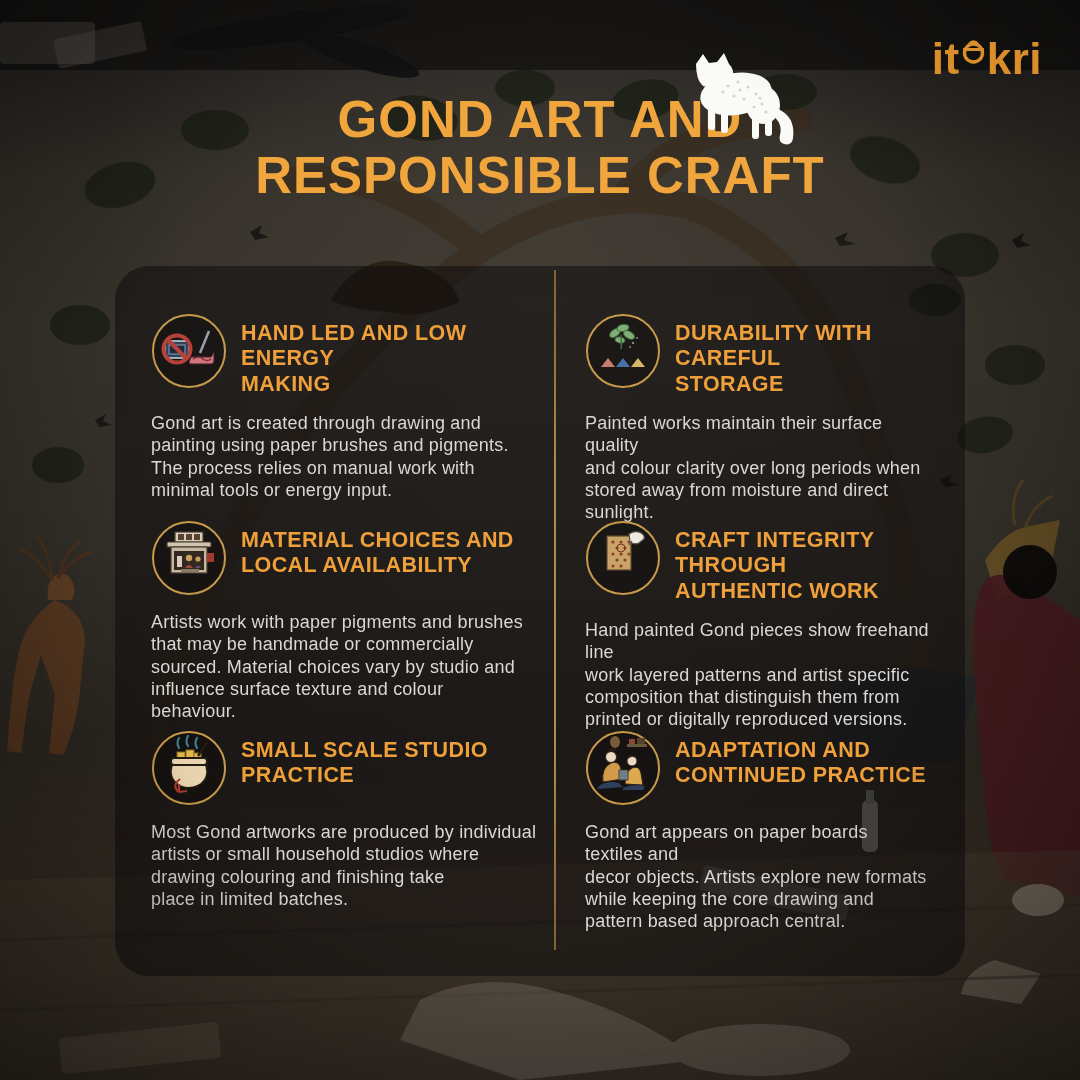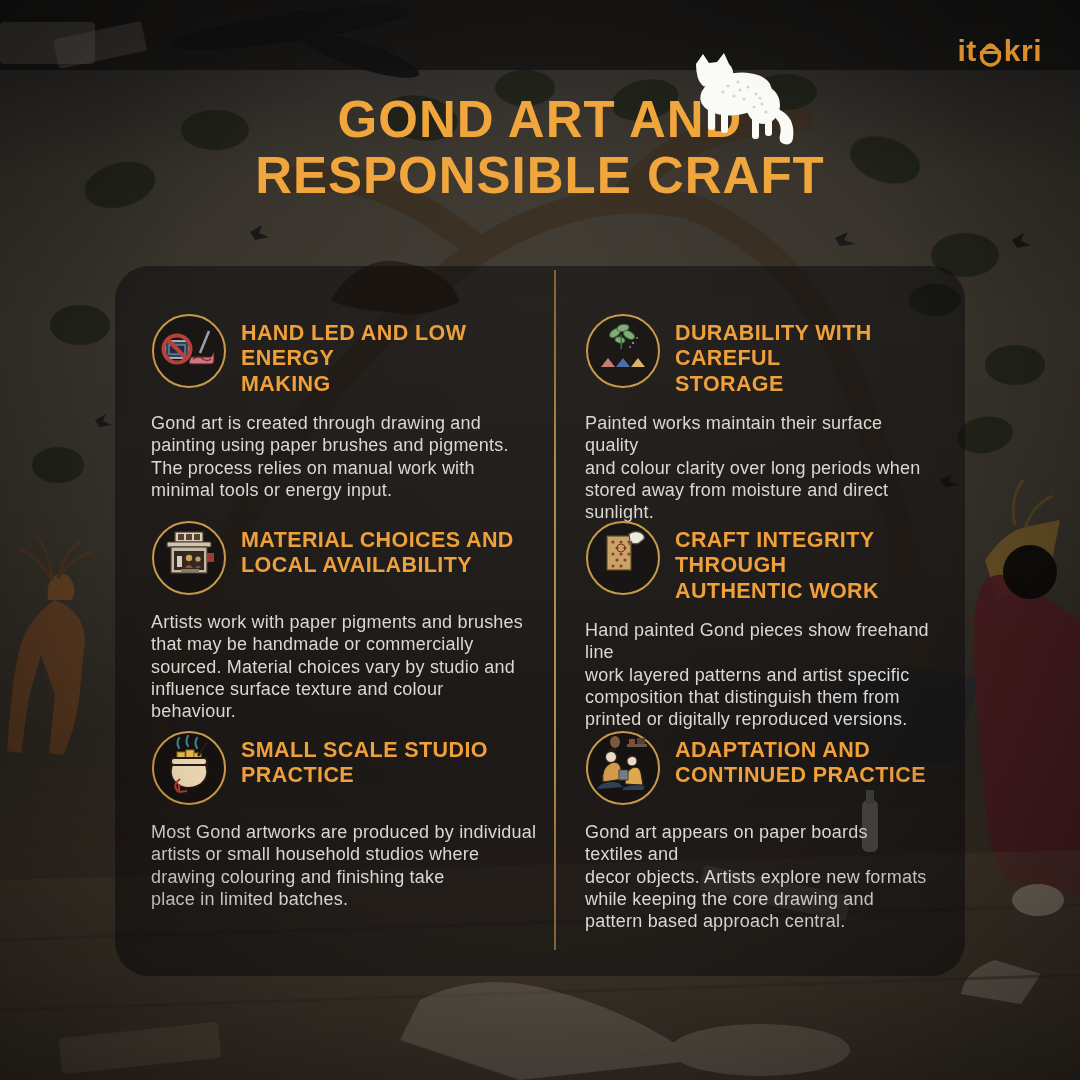--- a/index.html
+++ b/index.html
@@ -6,22 +6,22 @@
   .page{
     position:relative;width:1080px;height:1080px;overflow:hidden;
     font-family:"Liberation Sans", sans-serif;
     background:linear-gradient(180deg,#151413 0%,#262422 6%,#343029 16%,#38342c 30%,#322e28 50%,#2b2620 68%,#332b22 80%,#2e2820 90%,#1f1b17 100%);
   }
   .bg{position:absolute;inset:0;z-index:0;}
   .glow{position:absolute;inset:0;z-index:0;
     background:radial-gradient(ellipse at 50% 22%, rgba(125,116,102,.16), transparent 58%);}
   .vignette{position:absolute;inset:0;z-index:3;pointer-events:none;
     background:radial-gradient(ellipse at 50% 45%, transparent 55%, rgba(0,0,0,.42) 100%);}
-  .brand{position:absolute;top:34px;right:38px;z-index:4;display:flex;align-items:flex-end;
-    color:#D98E2B;font-weight:bold;font-size:30px;letter-spacing:.5px;}
+  .brand{position:absolute;top:34px;right:38px;z-index:4;display:flex;align-items:flex-start;
+    color:#D98E2B;font-weight:bold;font-size:44px;letter-spacing:.5px;}
   .brand svg{margin:4px 1px 0 1px;}
   .title{position:absolute;top:92px;left:0;width:100%;z-index:2;margin:0;text-align:center;
     color:#F0A63C;font-size:51px;font-weight:800;line-height:1.1;letter-spacing:1px;
     white-space:pre-line;}
   .cat{position:absolute;left:676px;top:52px;z-index:3;}
   .panel{position:absolute;left:115px;top:266px;width:850px;height:710px;z-index:1;
     background:rgba(13,12,14,.53);border-radius:34px;}
   .divider{position:absolute;left:439px;top:4px;bottom:26px;width:2px;
     background:linear-gradient(180deg,#8a6a30,#C19A4F 30%,#C19A4F 70%,#8a6a30);opacity:.9;}
   .grid{position:absolute;left:0;top:0;right:0;bottom:0;

